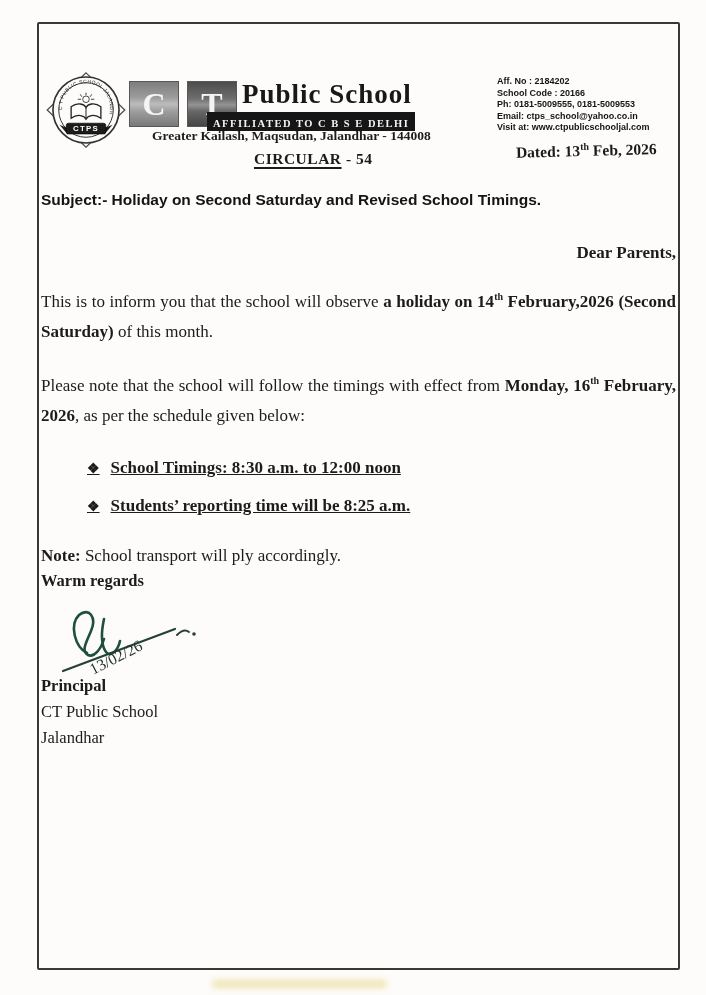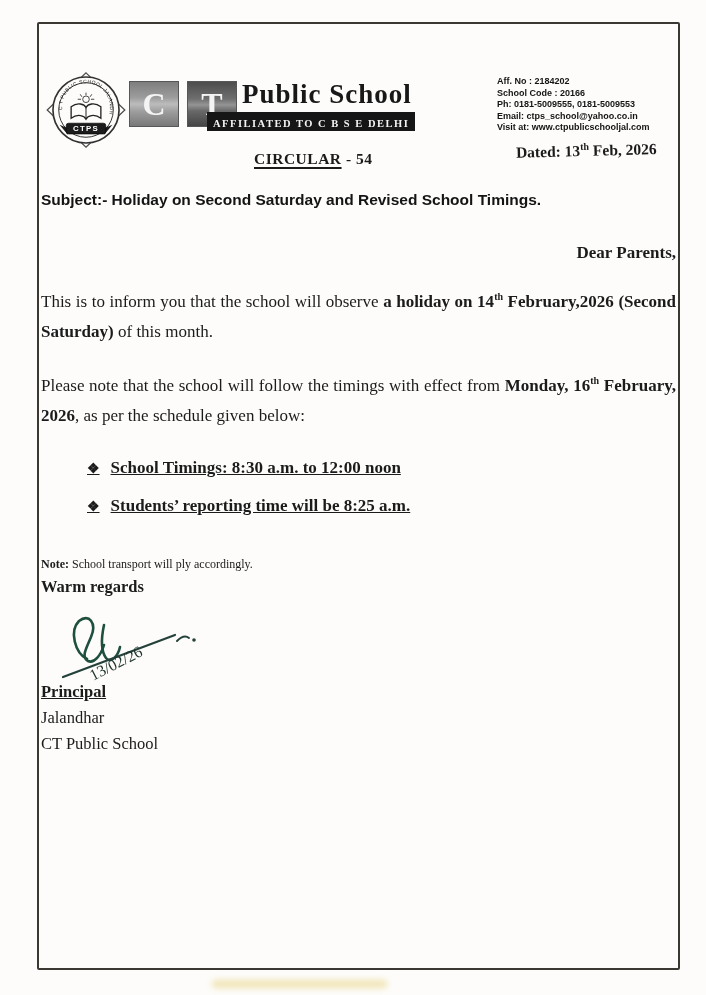--- a/index.html
+++ b/index.html
@@ -62,27 +62,27 @@
     color:#141414;white-space:nowrap;
   }
   
   .letter{position:absolute;left:41px;top:243px;width:635px;}
   .salutation{font-weight:bold;font-size:17px;text-align:right;}
   p.para{margin:0;margin-top:24px;text-align:justify;font-size:17px;line-height:30px;}
   .b{font-weight:bold;}
   ul.bullets{margin:22px 0 0 0;padding:0 0 0 46px;list-style:none;text-decoration:underline;}
   ul.bullets li{font-weight:bold;font-size:17px;line-height:29px;margin-bottom:8px;}
   ul.bullets .glyph{font-size:14px;margin-right:11px;}
-  .note-line{margin-top:36px;font-size:12px;}
+  .note-line{margin-top:25px;font-size:17px;}
   .note-line .lbl{font-weight:bold;}
   p.para.small{margin-top:9px;font-size:16.5px;line-height:26px;}
   .closing{margin-top:5px;font-weight:bold;font-size:16.5px;}
   .sig-svg{display:block;margin:12px 0 0 16px;}
   .sign-block{font-size:16.5px;line-height:26px;margin-top:-4px;}
-  .sign-block .t1{font-weight:bold;text-decoration:underline;}
+  .sign-block .t1{font-weight:bold;}
   .smudge{
     position:absolute;left:212px;top:980px;width:175px;height:8px;
     background:rgba(228,204,110,.5);filter:blur(3px);border-radius:4px;
   }
 </style>
 </head>
 <body>
 
 <div class="sheet">
   <div class="frame"></div>
@@ -118,20 +118,21 @@
       </g>
     </svg>
   </div>
 
   <div class="ct-boxes">
     <div class="ct-box c">C</div>
     <div class="ct-box t">T</div>
   </div>
   <div class="school-name">Public School</div>
   <div class="affil">AFFILIATED TO C B S E DELHI</div>
+  <div class="address">Greater Kailash, Maqsudan, Jalandhar - 144008</div>
 
   <div class="contact">
     <div>Aff. No : 2184202</div>
     <div>School Code : 20166</div>
     <div>Ph: 0181-5009555, 0181-5009553</div>
     <div>Email: ctps_school@yahoo.co.in</div>
     <div>Visit at: www.ctpublicschooljal.com</div>
   </div>
 
   <div class="circular"><span class="u">CIRCULAR</span><span> - 54</span></div>
@@ -163,19 +164,19 @@
         <path d="M47,16 C44,30 44,42 49,49 C54,55 61,47 63,38"></path>
       </g>
       <path d="M6,68 L118,26" stroke="#23413a" stroke-width="2.2" stroke-linecap="round" fill="none"></path>
       <path d="M120,32 q7,-7 12,-3" stroke="#23413a" stroke-width="2" fill="none" stroke-linecap="round"></path>
       <circle cx="137" cy="31" r="1.8" fill="#23413a"></circle>
       <text transform="translate(36,72) rotate(-27)" font-family="Liberation Serif, serif" font-size="16" fill="#1d332c">13/02/26</text>
     </svg>
 
     <div class="sign-block">
       <div class="t1">Principal</div>
+      <div>CT Public School</div>
       <div>Jalandhar</div>
-      <div>CT Public School</div>
     </div>
   </div>
 
   <div class="smudge"></div>
 </div>
 
 </body></html>

